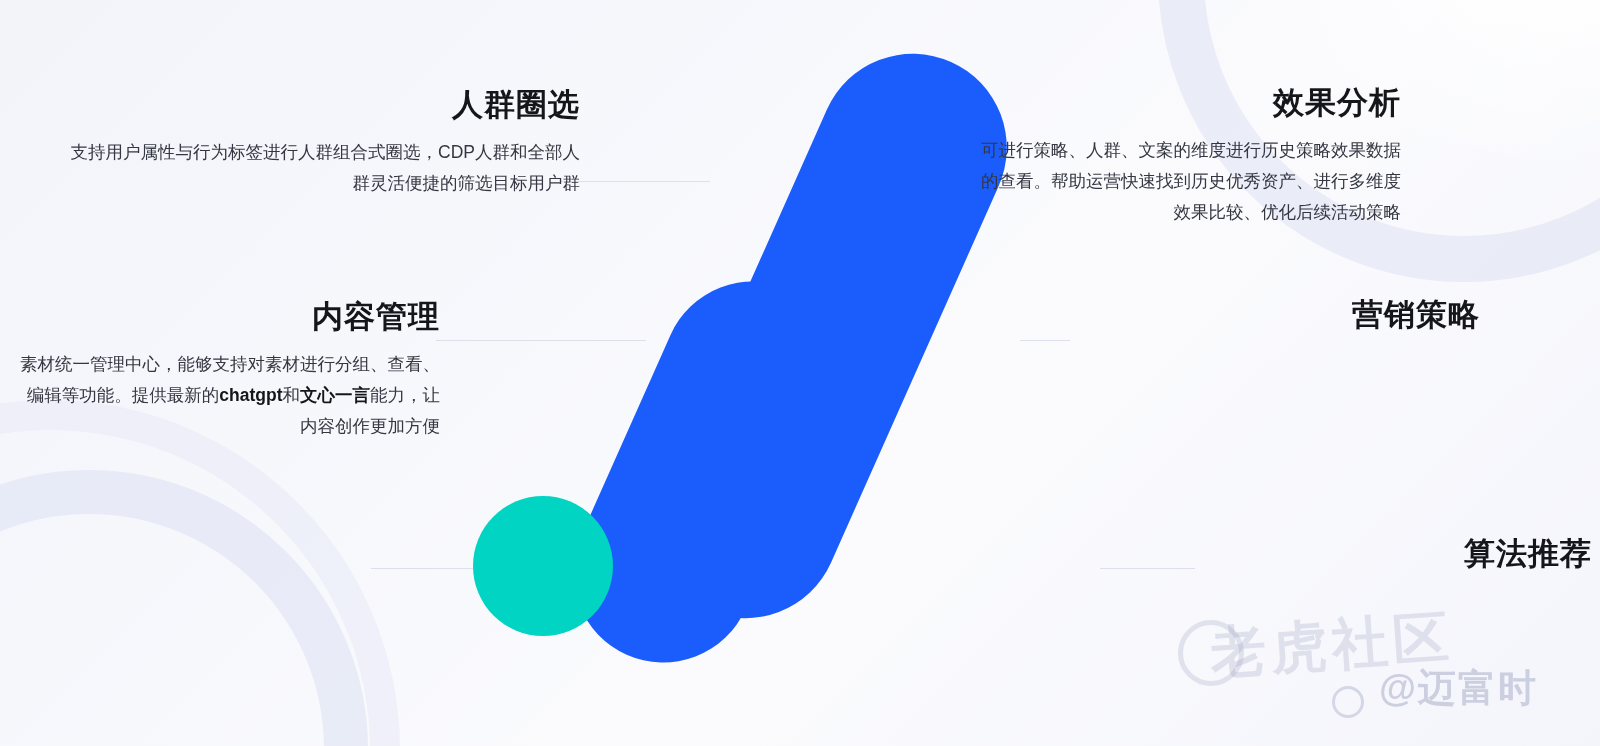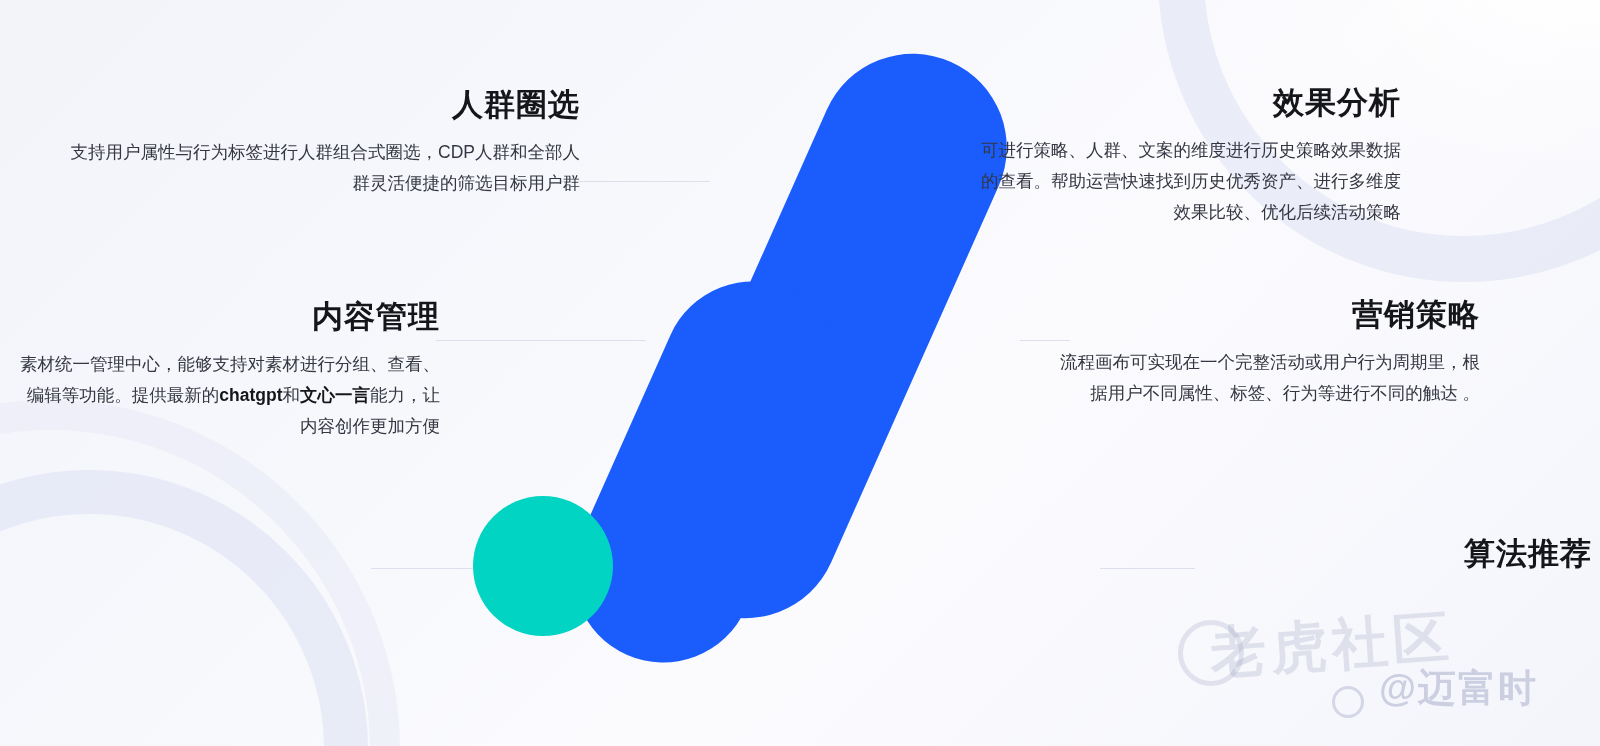--- a/index.html
+++ b/index.html
@@ -158,21 +158,20 @@
   </div>
 
 
   <div class="block right-col" id="b-effect">
     <h2 class="title">效果分析</h2>
     <p class="desc">可进行策略、人群、文案的维度进行历史策略效果数据的查看。帮助运营快速找到历史优秀资产、进行多维度效果比较、优化后续活动策略</p>
   </div>
 
   <div class="block right-col" id="b-strategy">
     <h2 class="title">营销策略</h2>
-    <p class="desc">流程画布可实现在一个完整活动或用户行为周期里，根据用户不同属性、标签、行为等进行不同的触达 。</p>
   </div>
 
   <div class="block right-col" id="b-algo">
     <h2 class="title">算法推荐</h2>
   </div>
 
   <div id="wm-ring"></div>
   <div id="wm-big">老虎社区</div>
   <div id="wm-small-ring"></div>
   <div id="wm-small">@迈富时</div>

